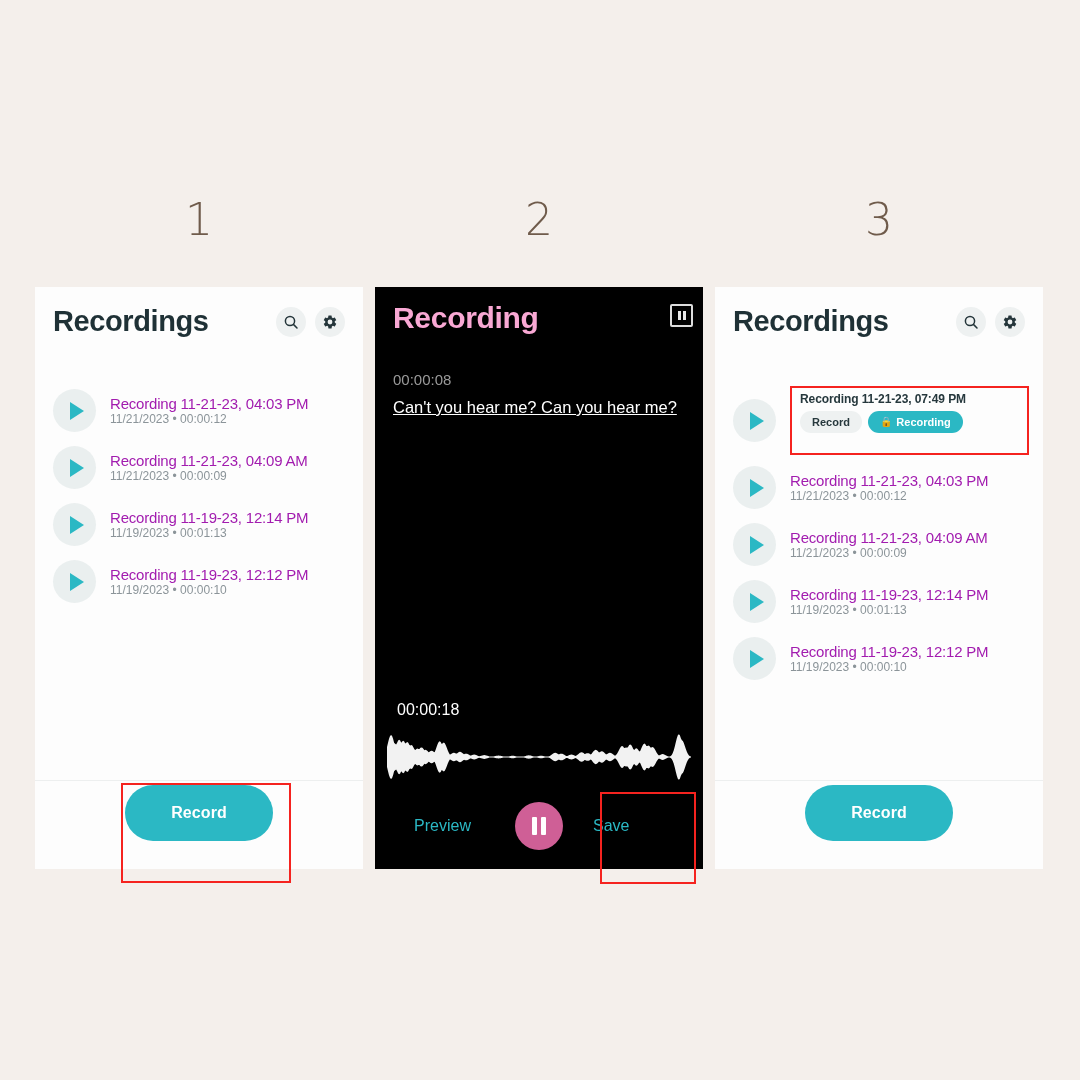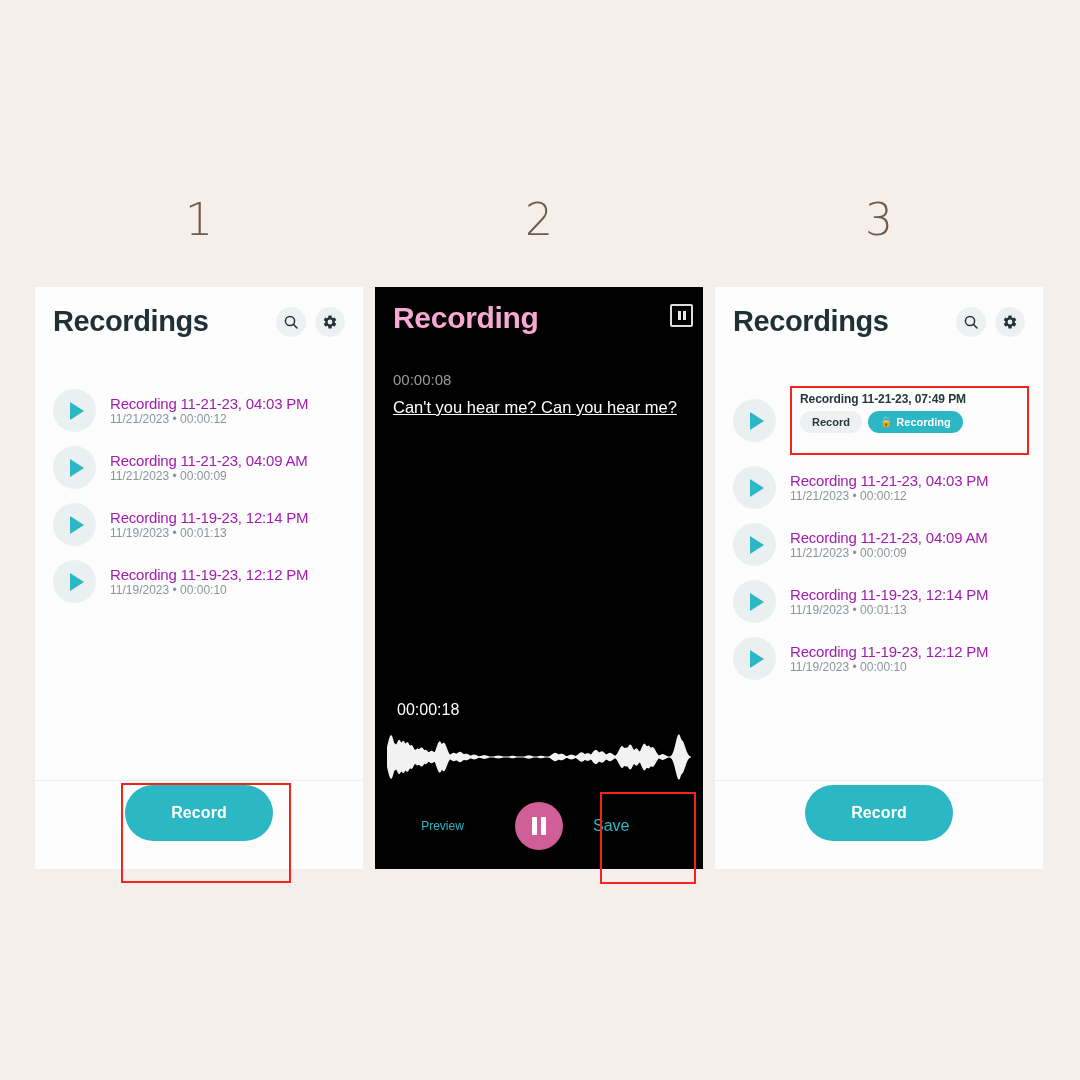--- a/index.html
+++ b/index.html
@@ -252,21 +252,21 @@
     height: 86px;
     display: flex;
     align-items: center;
     position: relative;
   }
   .ctrl-preview {
     position: absolute;
     left: 0;
     width: 135px;
     text-align: center;
-    font-size: 12px;
+    font-size: 16px;
     color: #2bb8c4;
     cursor: pointer;
   }
   .ctrl-pause {
     position: absolute;
     left: 50%;
     transform: translateX(-50%);
     width: 48px;
     height: 48px;
     border-radius: 50%;

